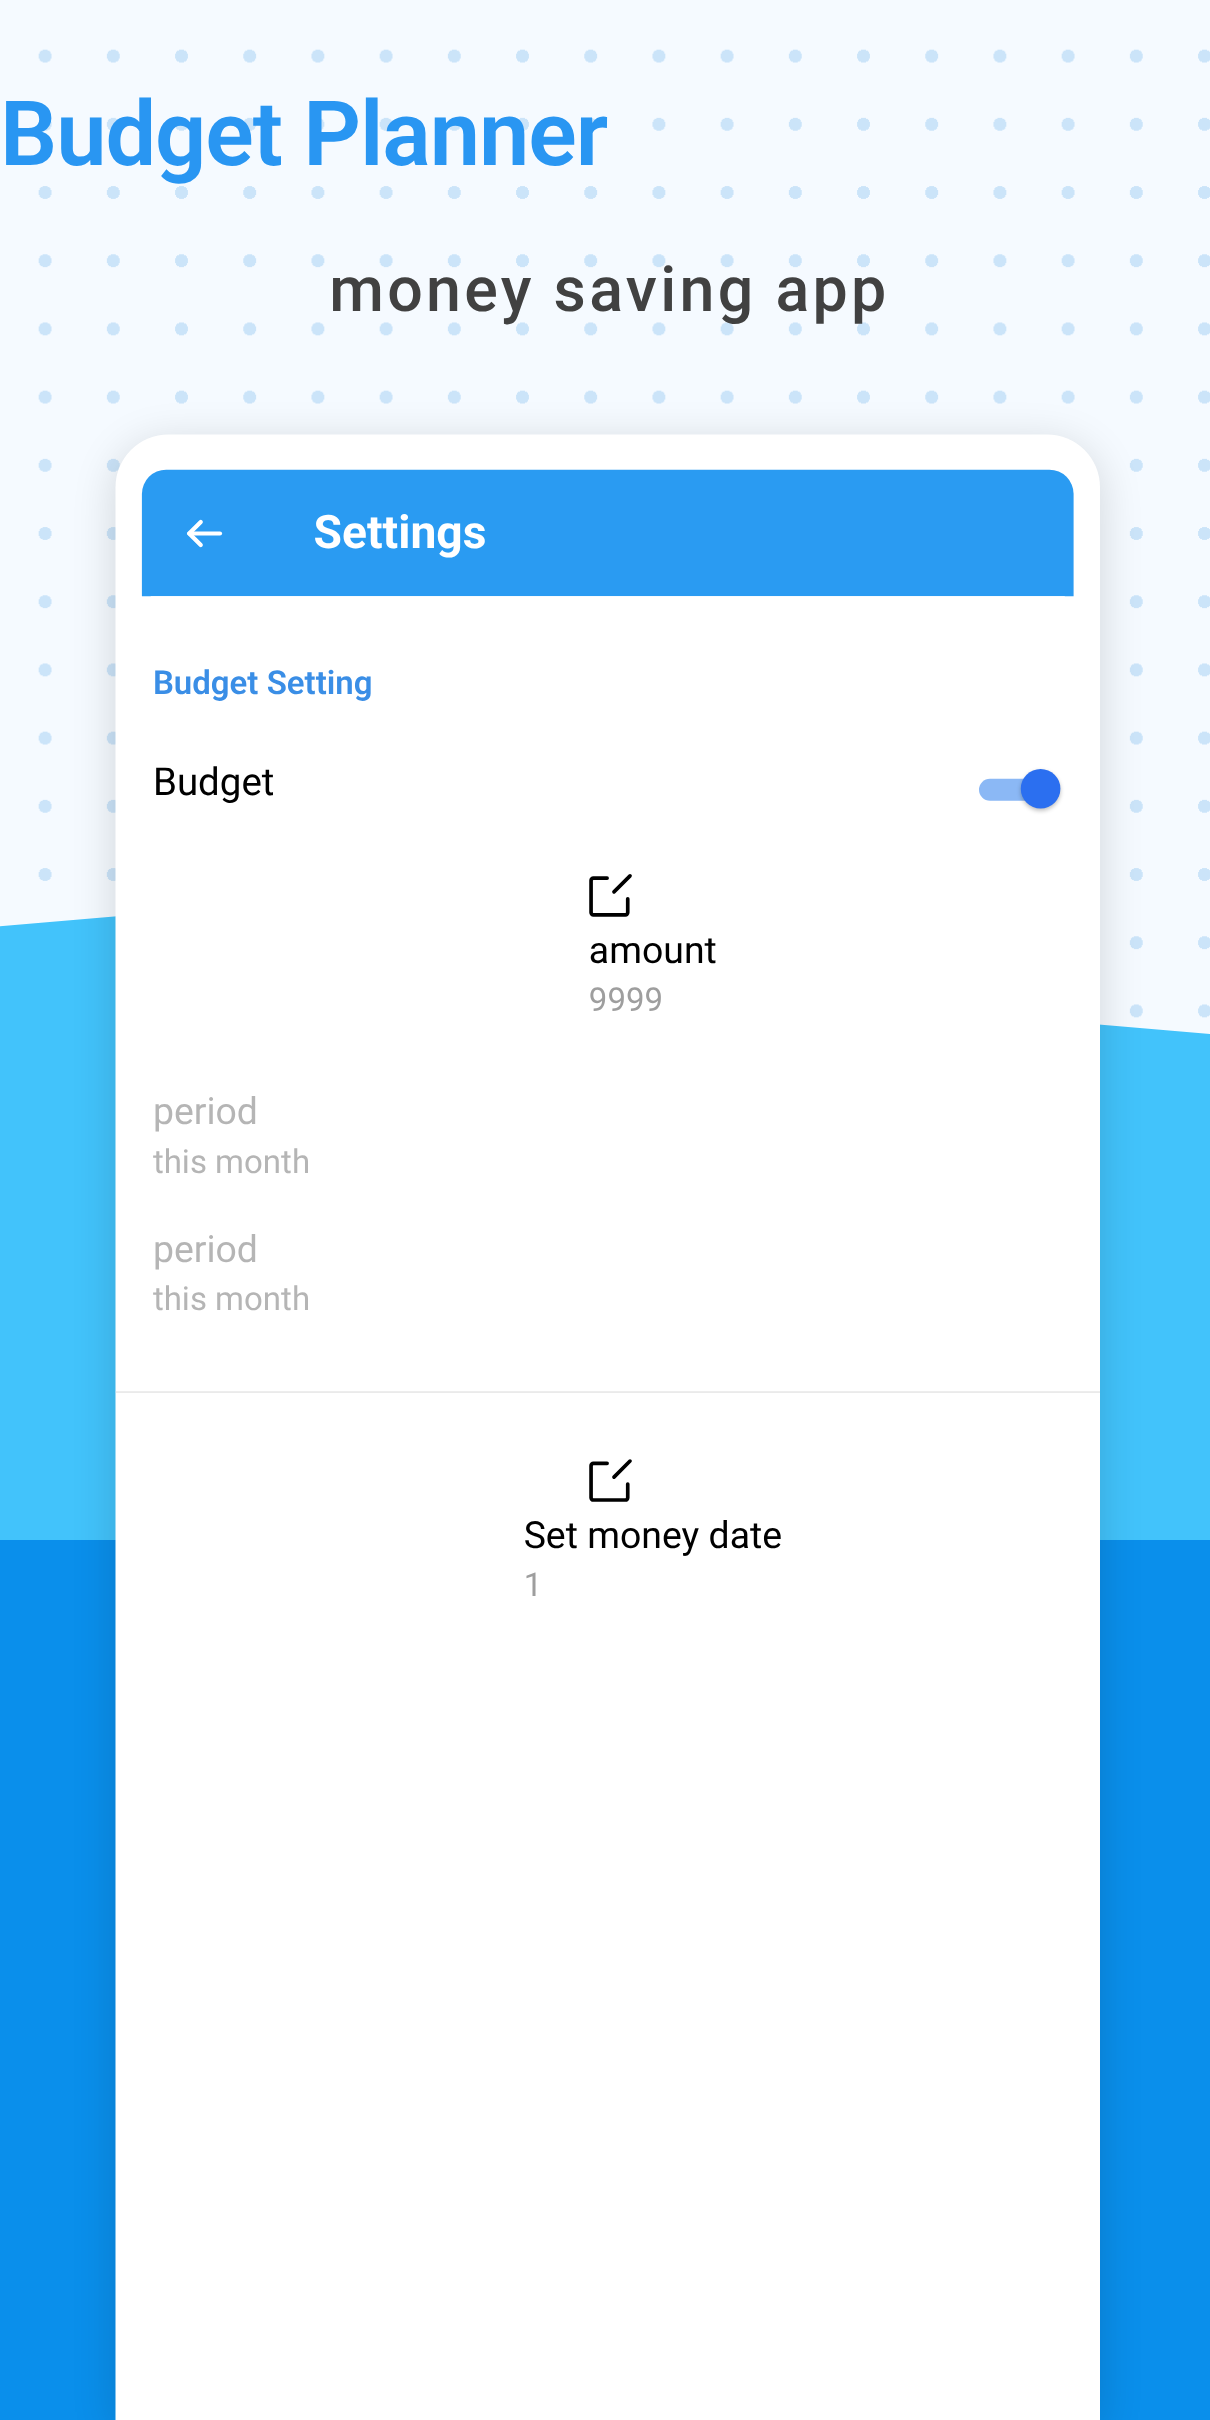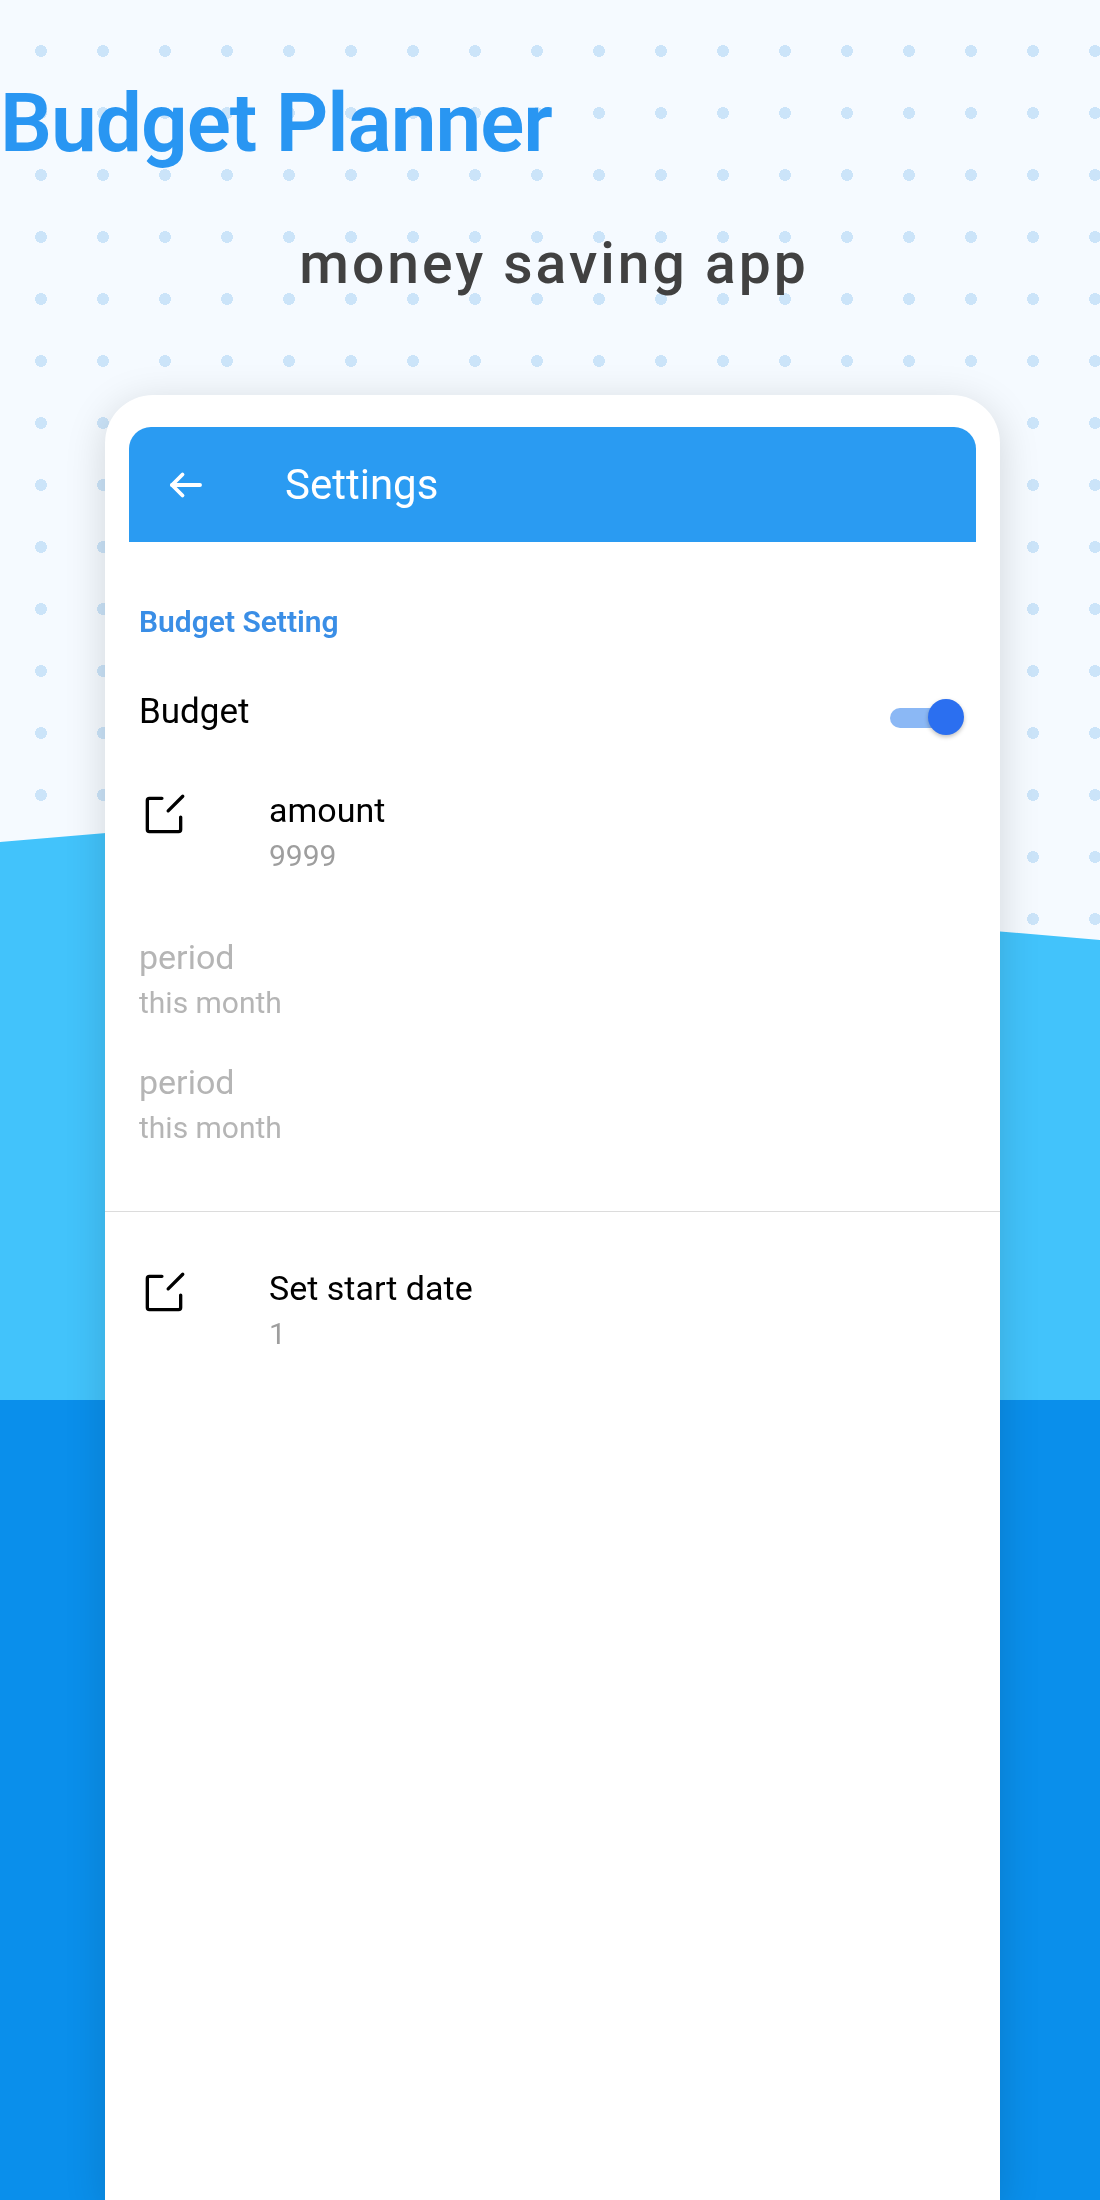--- a/index.html
+++ b/index.html
@@ -117,21 +117,21 @@
     }
     .back-icon {
       color: #ffffff;
       cursor: pointer;
       display: flex;
       align-items: center;
     }
     .app-bar-title {
       color: #ffffff;
       font-size: 42px;
-      font-weight: 400;
+      font-weight: 700;
       margin-left: 78px;
     }
     
     
     .content {
       background: #ffffff;
     }
     .section-title {
       color: #3a8ee6;
       font-size: 30px;
@@ -186,23 +186,24 @@
     }
     .toggle.off .toggle-thumb {
       background: #f1f1f1;
       left: -6px;
       box-shadow: 0 2px 4px rgba(0,0,0,0.25);
     }
     
     
     .icon-row {
       display: flex;
-      align-items: flex-start;
+      align-items: center;
       padding: 14px 0 40px 2px;
       cursor: pointer;
+      flex-direction: column;
     }
     .edit-icon {
       flex-shrink: 0;
     }
     .icon-row-text {
       margin-left: 80px;
     }
     .icon-row-label {
       font-size: 34px;
       color: #000000;
@@ -310,19 +311,19 @@
     <div class="divider"></div>
 
     <div class="icon-row">
       <div class="edit-icon">
         <svg width="50" height="50" viewBox="0 0 24 24" fill="none" stroke="#000000" stroke-width="1.6" stroke-linecap="round" stroke-linejoin="round">
           <path d="M11 4H5a1 1 0 0 0-1 1v14a1 1 0 0 0 1 1h14a1 1 0 0 0 1-1v-6"></path>
           <line x1="14" y1="10" x2="21" y2="3"></line>
         </svg>
       </div>
       <div class="icon-row-text">
-        <div class="icon-row-label">Set start date</div>
+        <div class="icon-row-label">Set money date</div>
         <div class="icon-row-value">1</div>
       </div>
     </div>
 
   </div>
 </div>
 
 </body></html>

